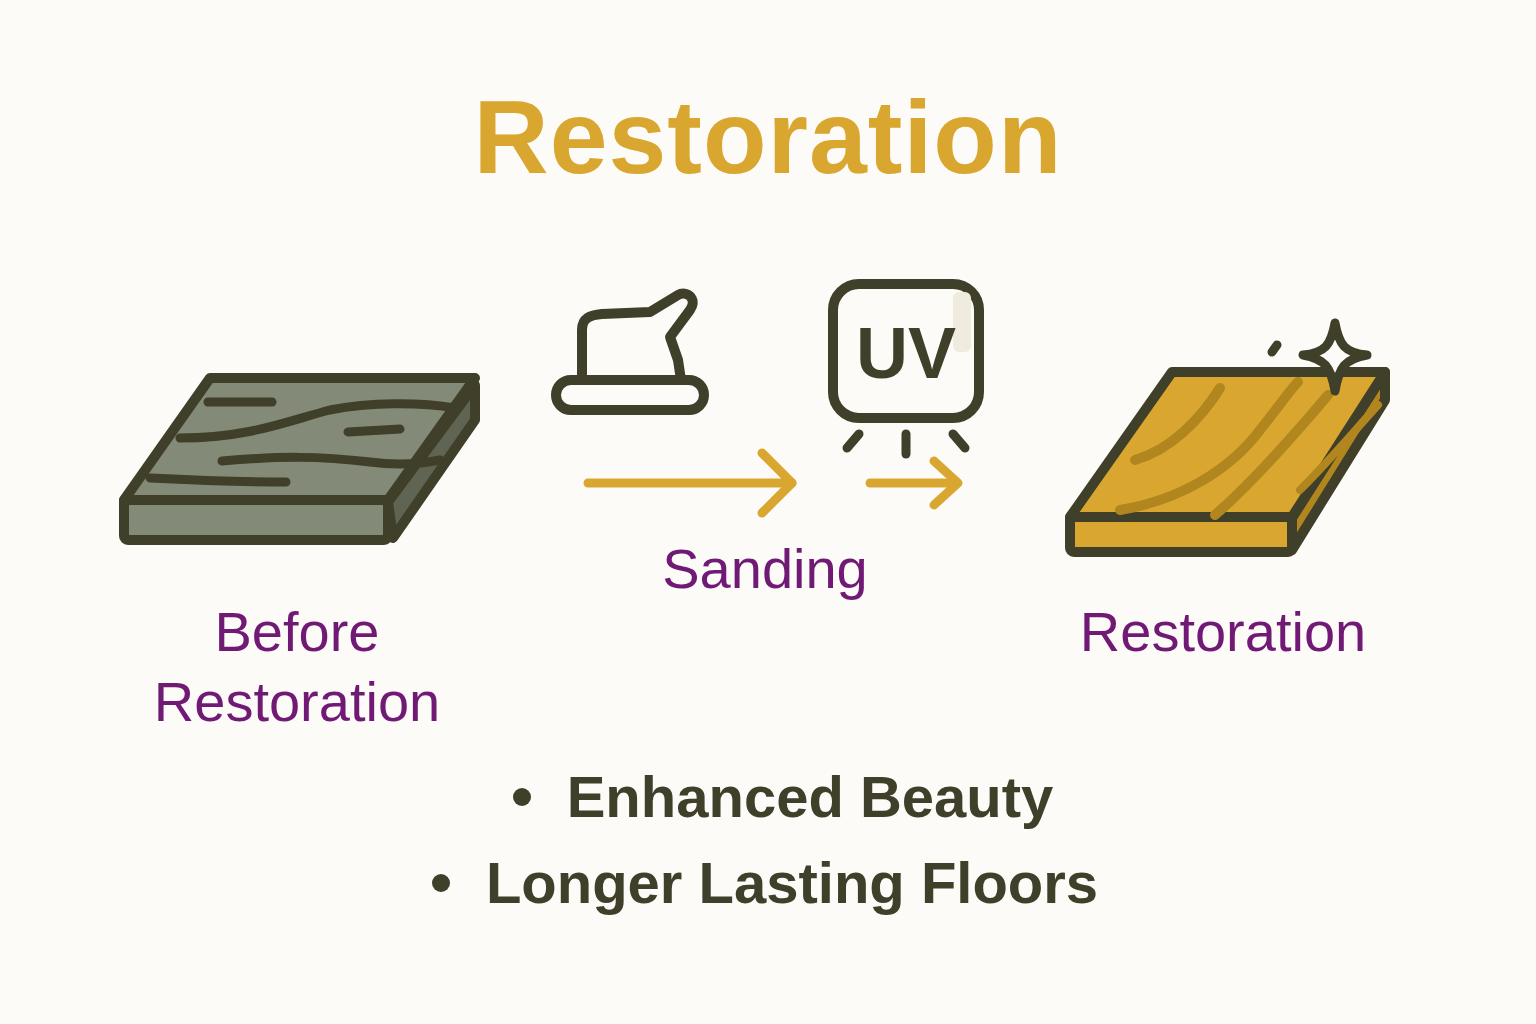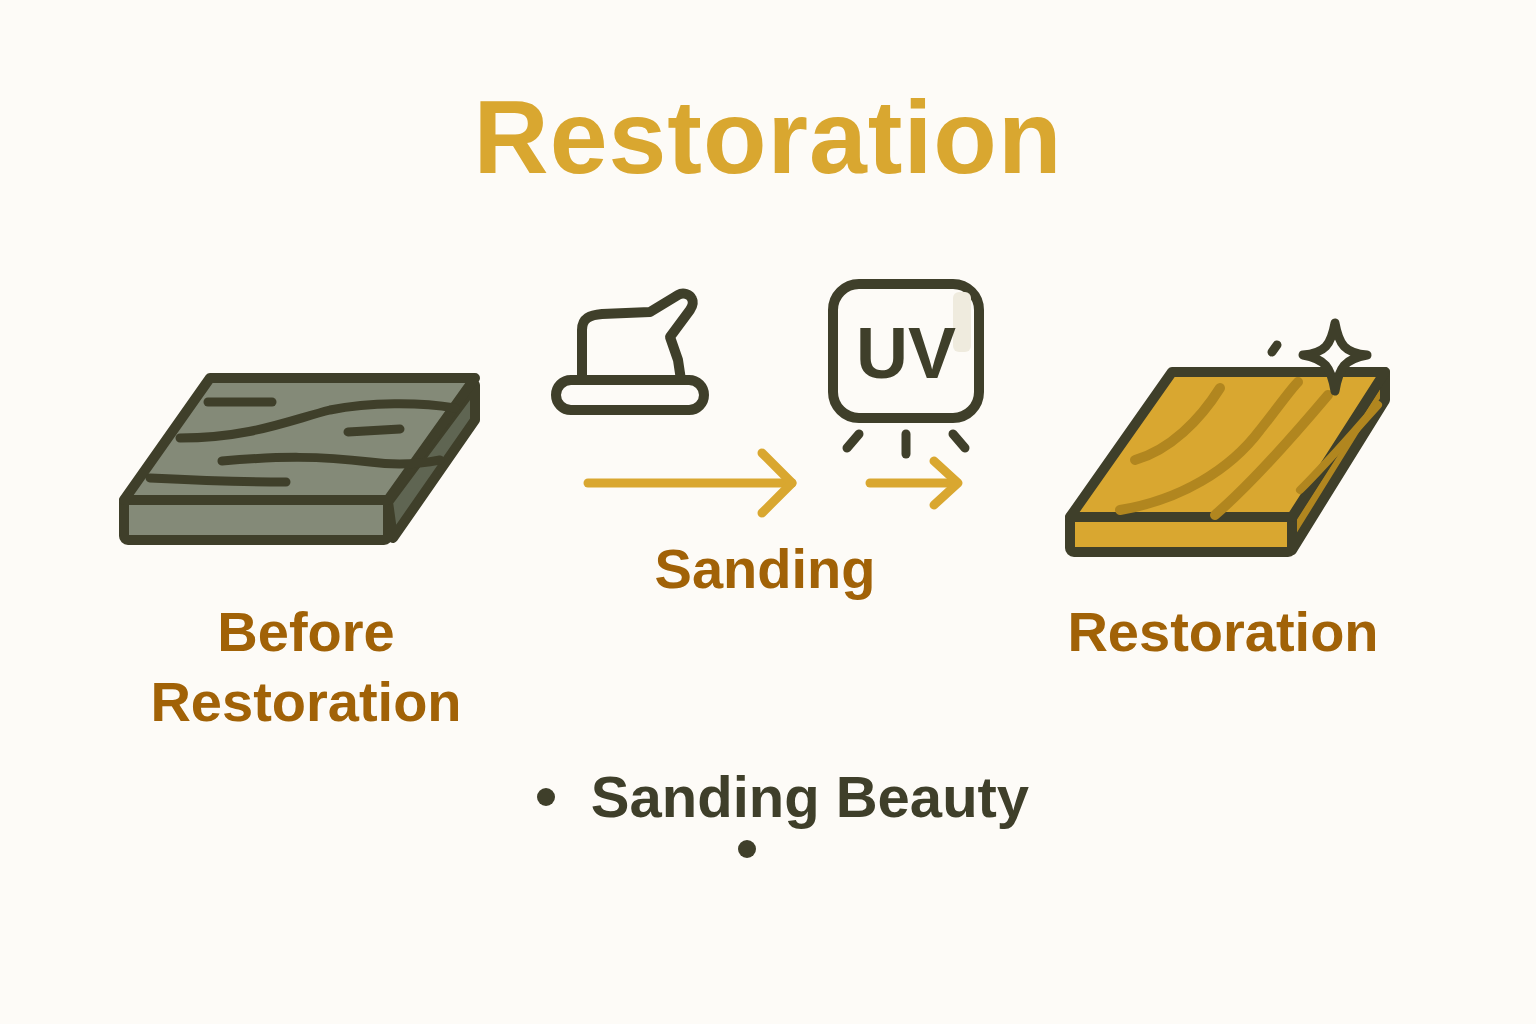--- a/index.html
+++ b/index.html
@@ -13,22 +13,22 @@
     .abs { position: absolute; }
     .title {
       left: 0; width: 1536px; top: 78px;
       text-align: center;
       font-size: 104px; font-weight: bold;
       color: #d9a730;
       letter-spacing: 1px;
     }
     .label {
       text-align: center;
-      font-weight: bold;
-      color: #a16207;
+      font-weight: normal;
+      color: #701a75;
       font-size: 56px;
       line-height: 70px;
     }
     .bullets {
       color: #3f3f2a;
       font-weight: bold;
       font-size: 58px;
       line-height: 86px;
     }
     .bullet-row { display: flex; align-items: center; justify-content: center; }
@@ -52,21 +52,21 @@
 
     <polygon points="110,18 375,18 288,140 24,140" fill="#848a78" stroke="#3f3f2a" stroke-width="10" stroke-linejoin="round"></polygon>
 
     <path d="M108,42 L172,42" stroke="#3f3f2a" stroke-width="9" stroke-linecap="round" fill="none"></path>
     <path d="M80,78 C150,78 190,60 230,50 C270,42 320,42 355,48" stroke="#3f3f2a" stroke-width="9" stroke-linecap="round" fill="none"></path>
     <path d="M248,72 L300,69" stroke="#3f3f2a" stroke-width="9" stroke-linecap="round" fill="none"></path>
     <path d="M122,101 C180,96 220,96 270,102 C300,106 320,104 340,100" stroke="#3f3f2a" stroke-width="9" stroke-linecap="round" fill="none"></path>
     <path d="M50,118 C90,120 140,122 186,122" stroke="#3f3f2a" stroke-width="9" stroke-linecap="round" fill="none"></path>
   </svg>
 </div>
-<div class="abs label" style="left:106px; width:400px; top:597px;">
+<div class="abs label" style="left:97px; width:400px; top:597px;">
   <div>Before</div>
   <div>Restoration</div>
 </div>
 
 <div class="abs" style="left:550px; top:285px; width:160px; height:135px;">
   <svg width="160" height="135" viewBox="0 0 160 135">
     <path d="M32,95 L32,45 C32,33 40,30 52,29 L100,27 L128,10 C133,7 140,9 142,14 C144,18 142,22 140,25 L120,52 L128,75 L131,95" fill="none" stroke="#3f3f2a" stroke-width="10" stroke-linejoin="round" stroke-linecap="round"></path>
     <rect x="6" y="95" width="148" height="30" rx="15" fill="none" stroke="#3f3f2a" stroke-width="10"></rect>
   </svg>
 </div>
@@ -120,18 +120,19 @@
   </svg>
 </div>
 
 <div class="abs label" style="left:1023px; width:400px; top:597px;">
   <div>Restoration</div>
 </div>
 
 <div class="abs bullets" style="left:0; width:1536px; top:754px;">
   <div class="bullet-row" style="margin-left:30px;">
     <span class="bullet-dot"></span>
-    <span>Sanding Beauty</span>
+    <span>Enhanced Beauty</span>
   </div>
   <div class="bullet-row" style="margin-left:-6px;">
     <span class="bullet-dot"></span>
+    <span>Longer Lasting Floors</span>
   </div>
 </div>
 
 </body></html>

